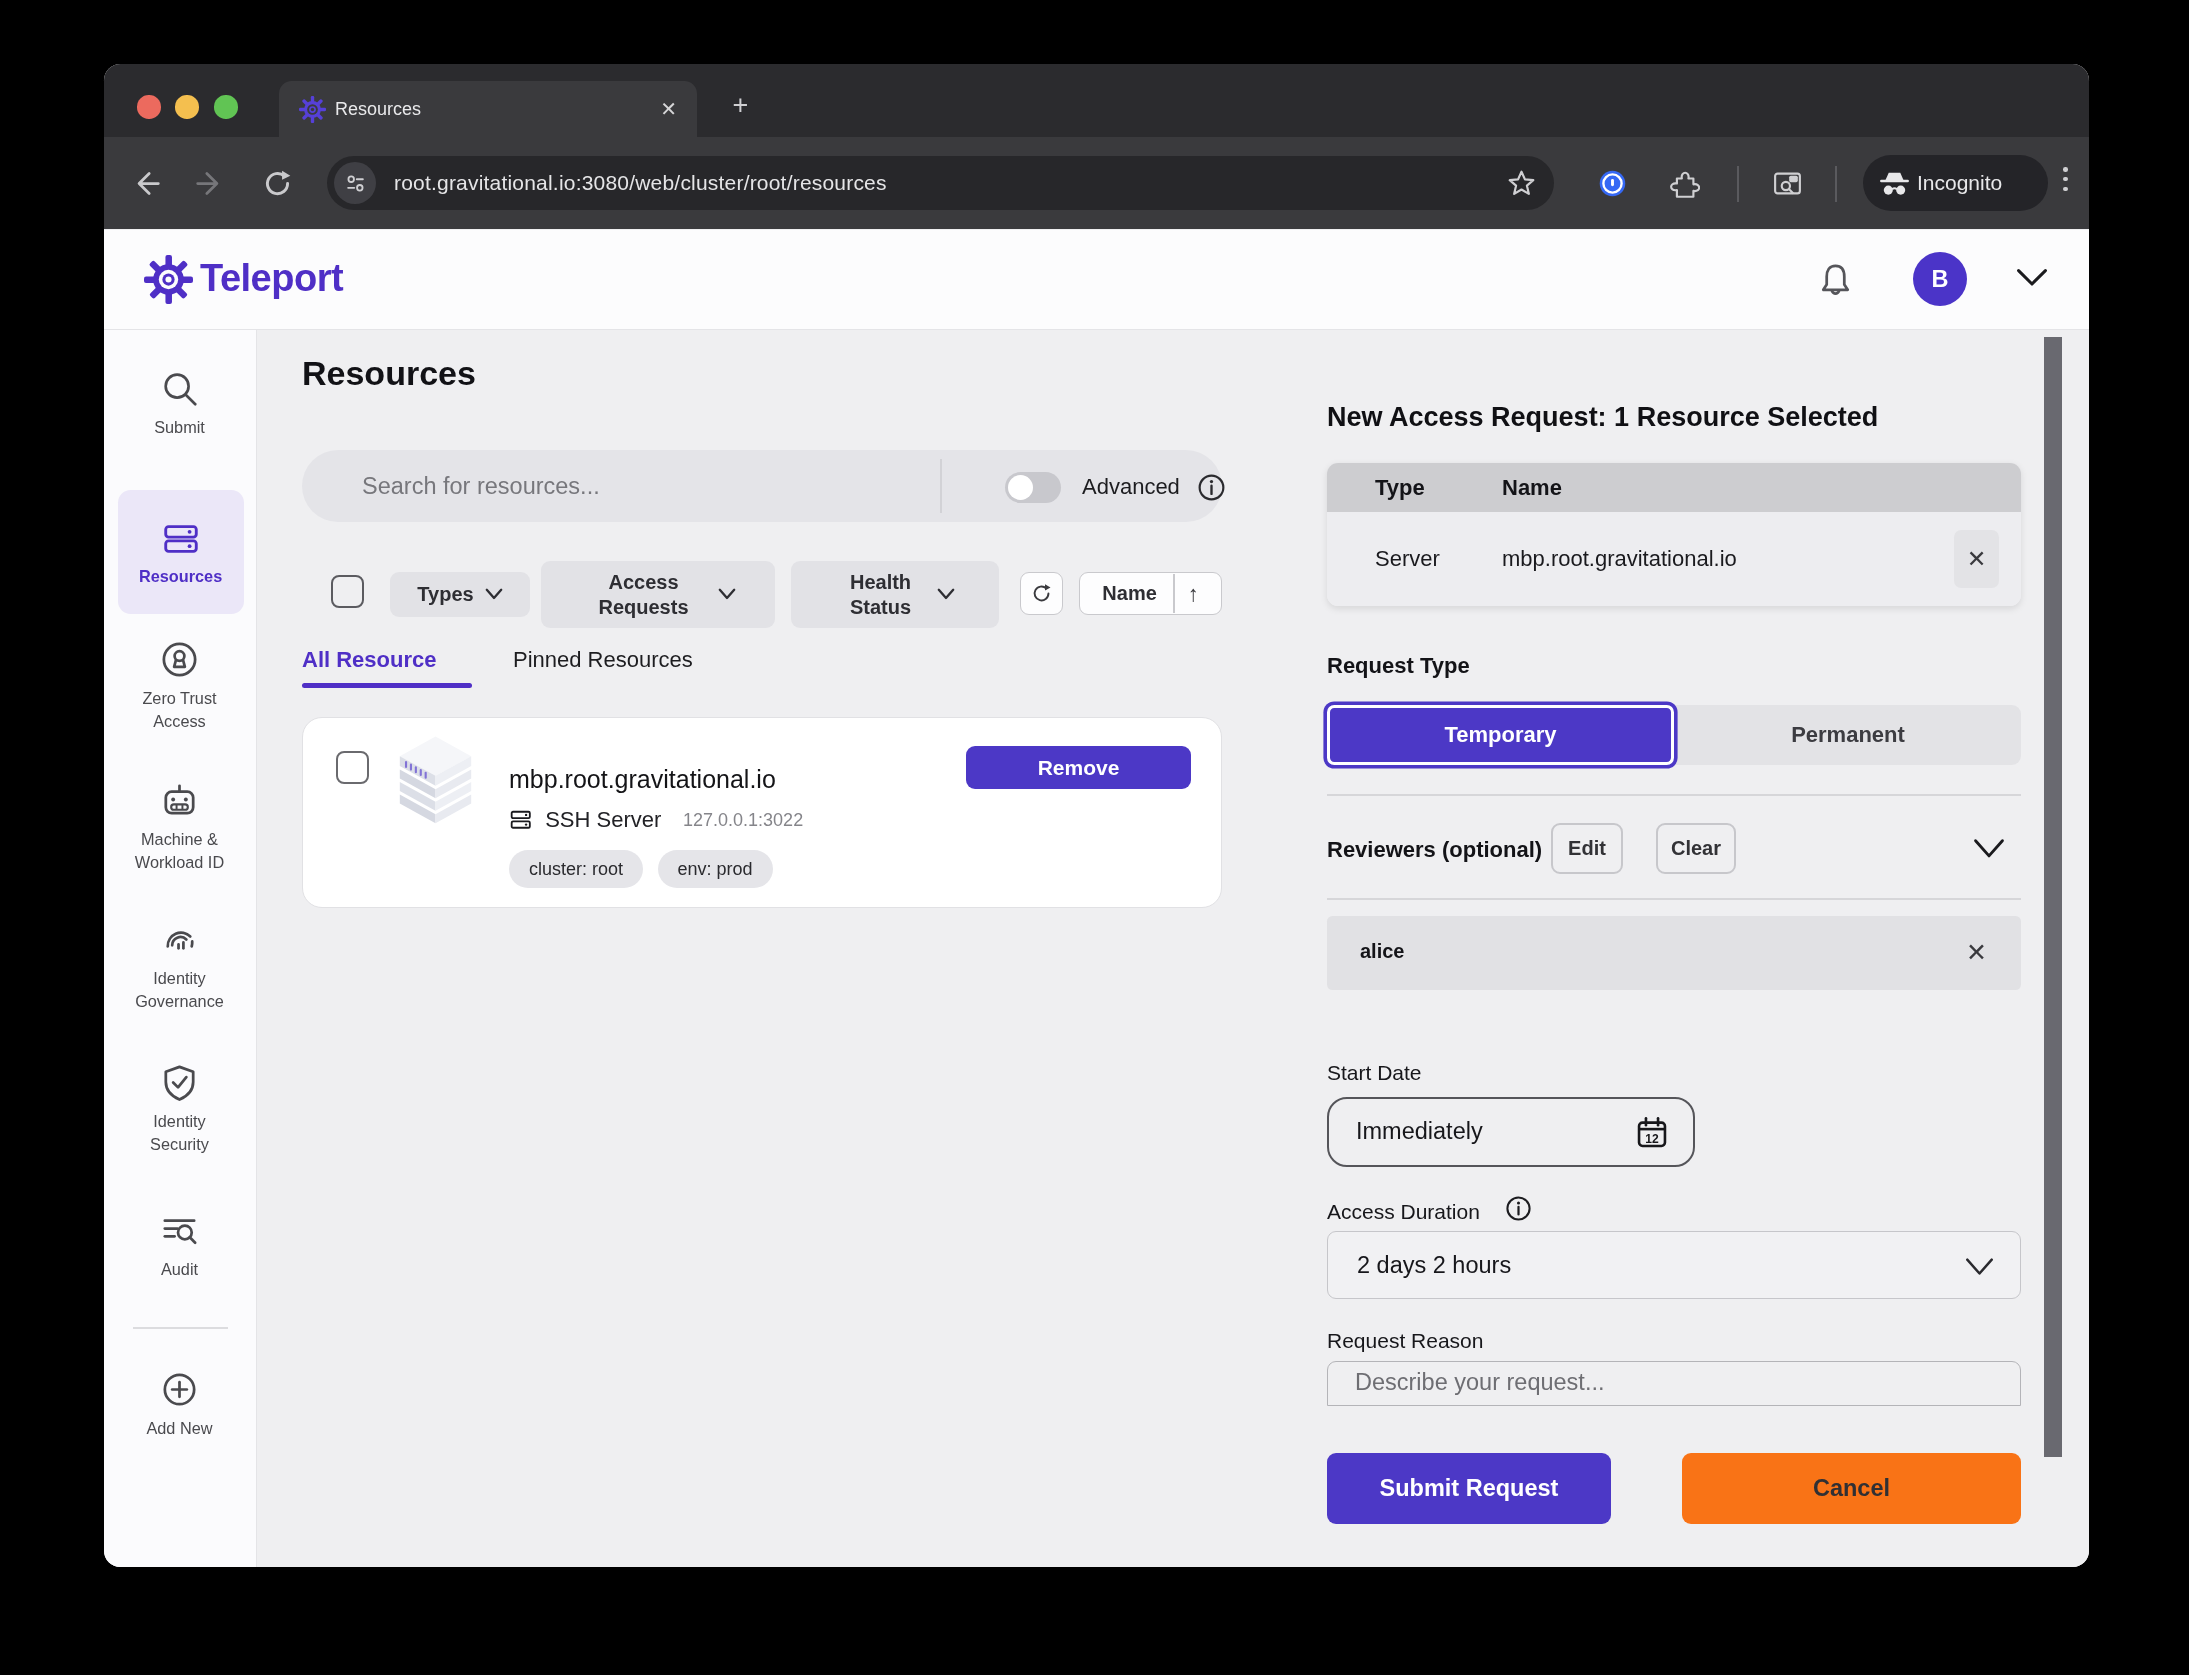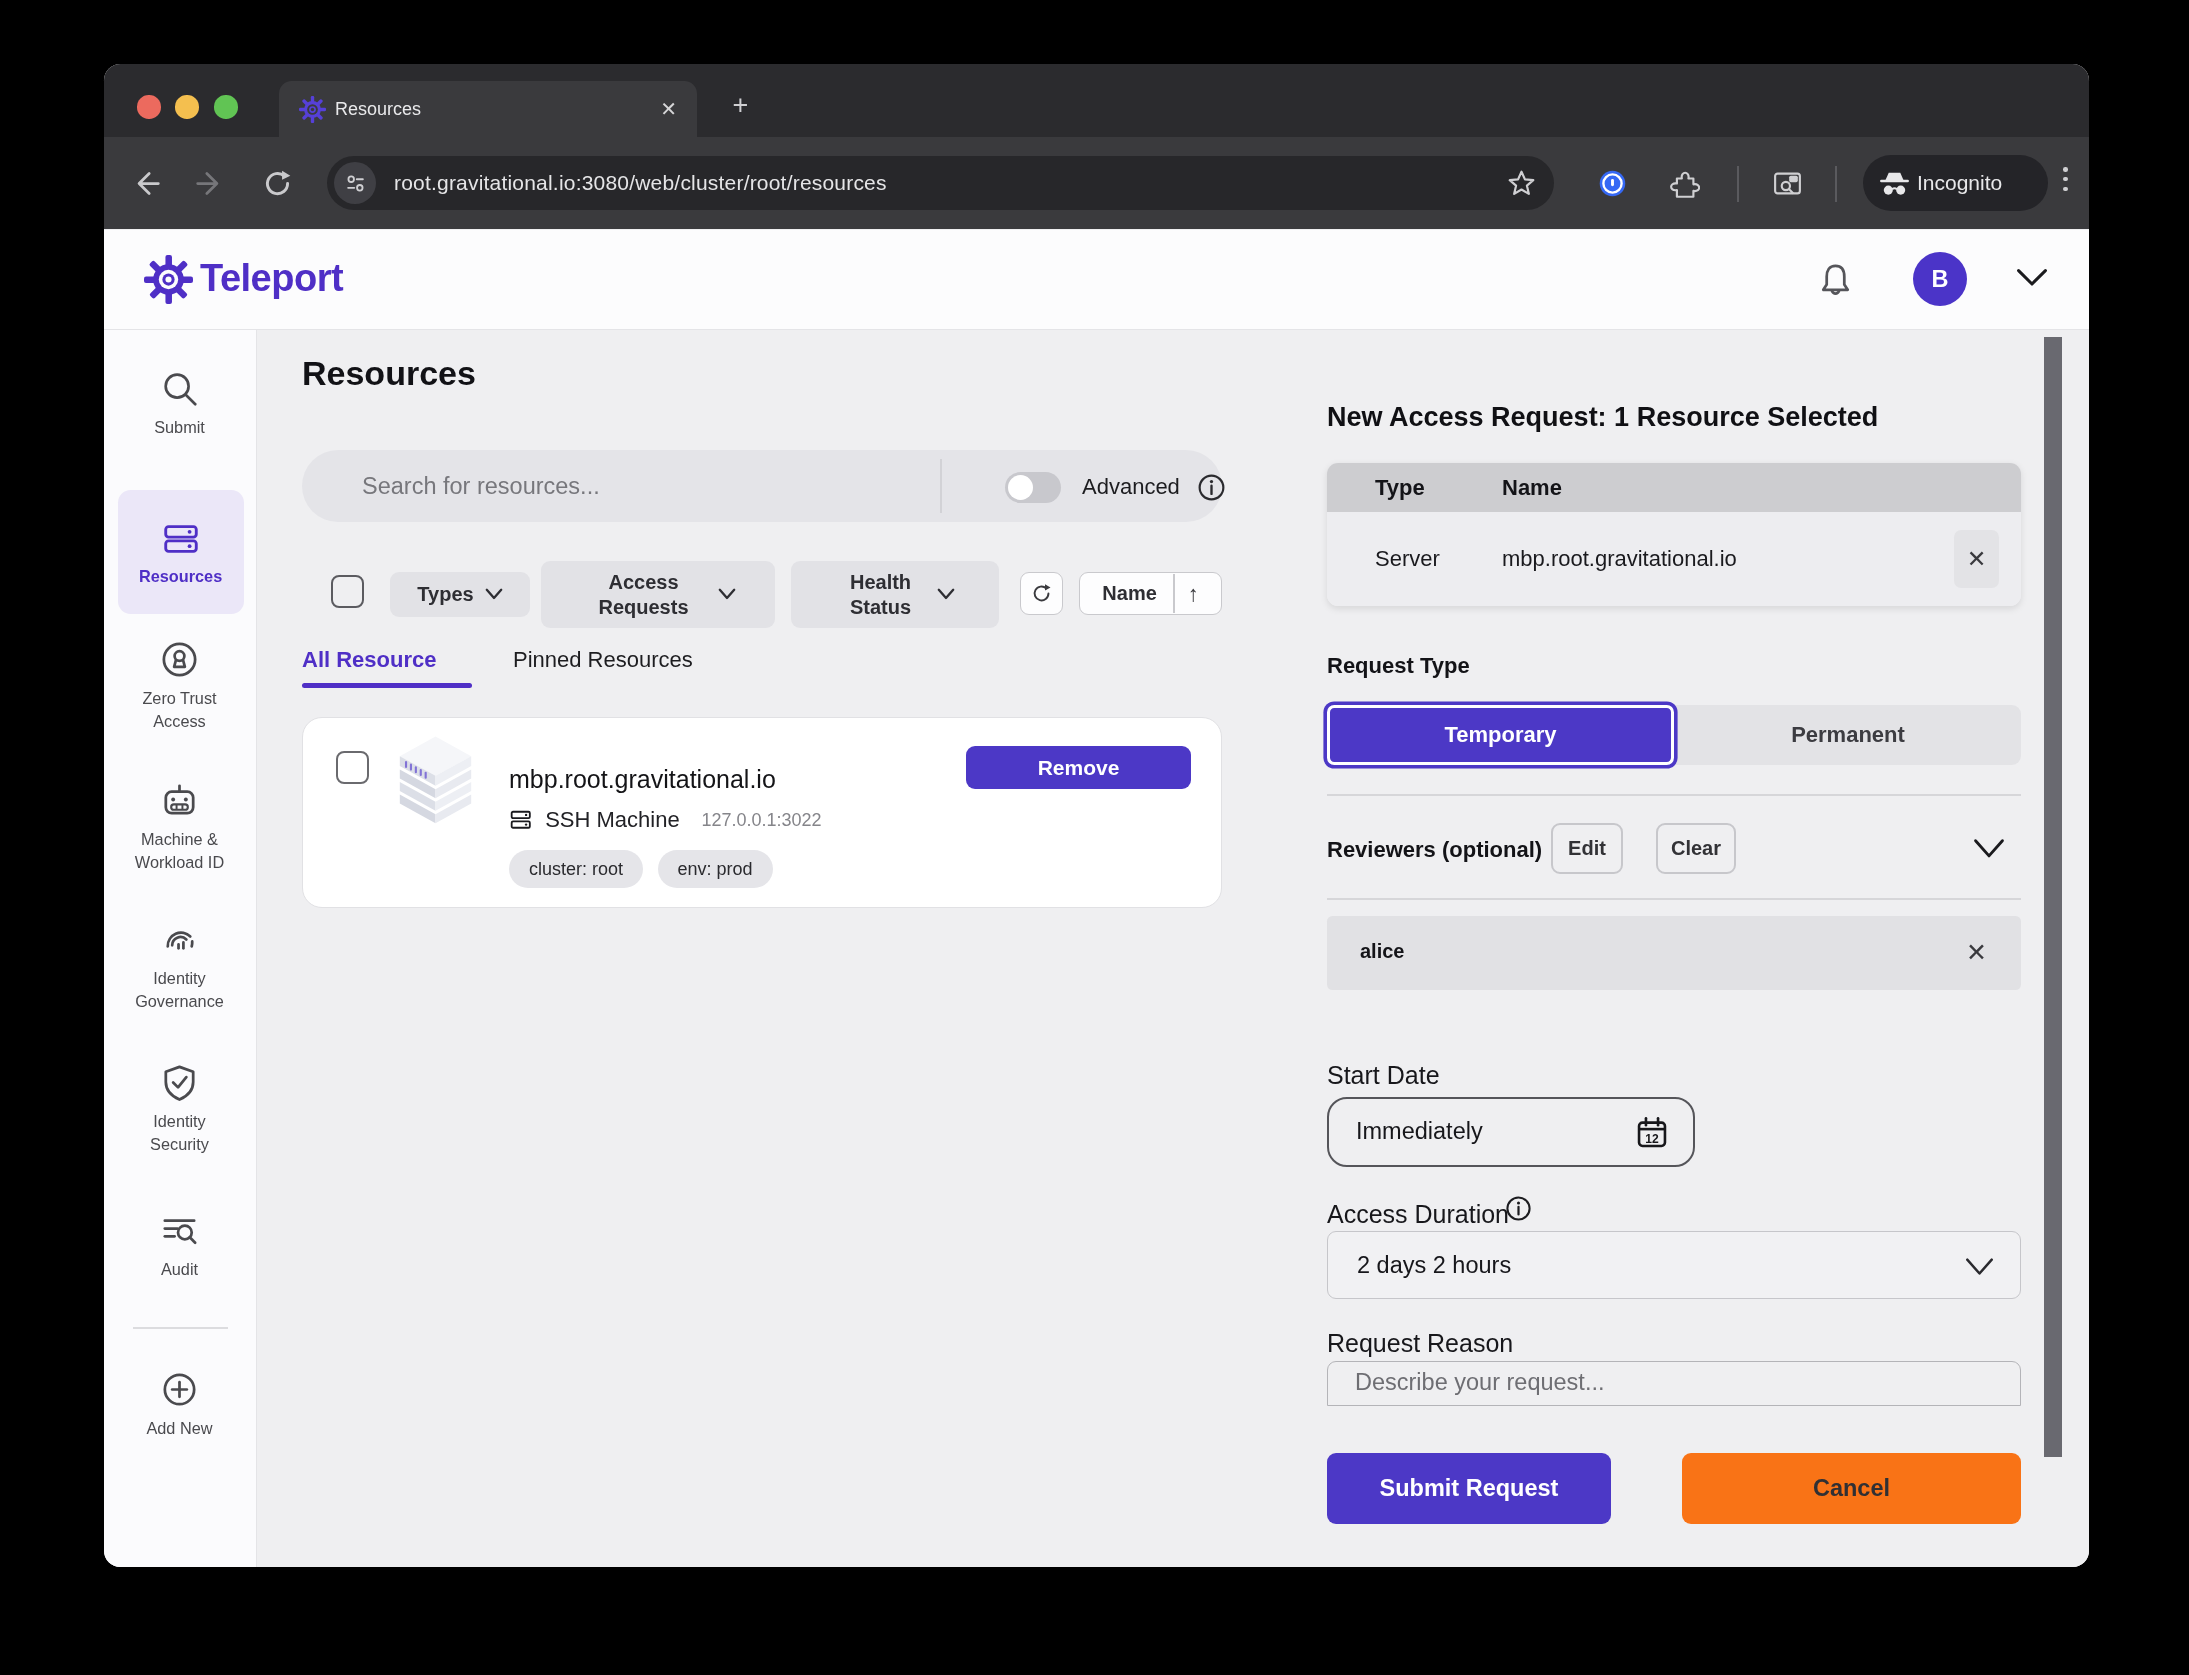--- a/index.html
+++ b/index.html
@@ -70,21 +70,21 @@
   .btn-gray { background:#f97316; border-radius:9px; color:#303034; font-weight:700; display:flex; align-items:center; justify-content:center; }
 
   
   .panel-title { position:absolute; left:1070px; top:72px; font-size:27px; font-weight:800; color:#101014; }
   .seltable { position:absolute; left:1070px; top:133px; width:694px; border-radius:11px; overflow:hidden; box-shadow:0 2.7px 7.2px rgba(0,0,0,.10); }
   .seltable .thead { height:49px; background:#cdcdd0; position:relative; }
   .seltable .trow { height:94px; background:#ededf0; position:relative; }
   .th { position:absolute; top:0; line-height:49px; font-size:22px; font-weight:700; color:#141418; }
   .td { position:absolute; top:0; line-height:94px; font-size:22px; color:#1a1a1e; }
   .row-x { position:absolute; right:22px; top:18px; width:45px; height:58px; border-radius:7.2px; background:#e3e3e6; font-size:23.5px; color:#3a3a3e; display:flex; align-items:center; justify-content:center; }
-  .lbl { position:absolute; font-size:25px; color:#17171b; }
+  .lbl { position:absolute; font-size:21px; color:#17171b; }
   .lbl-b { position:absolute; font-size:22px; font-weight:700; color:#131317; }
   .segment { position:absolute; left:1070px; top:375px; width:694px; height:60px; background:#e3e3e6; border-radius:9px; }
   .seg-sel { position:absolute; left:0; top:0; width:347px; height:60px; background:#4c38c6; border:3.6px solid #fff; box-shadow:0 0 0 3.6px #4c38c6; border-radius:7.2px; color:#fff; font-size:22px; font-weight:700; display:flex; align-items:center; justify-content:center; }
   .seg-un { position:absolute; right:0; top:0; width:346px; height:60px; color:#3c3c41; font-size:22px; font-weight:700; display:flex; align-items:center; justify-content:center;margin-left:46px; }
   .hdiv { position:absolute; left:1070px; width:694px; height:1.8px; background:#d6d6d9; }
   .mini-btn { position:absolute; top:493px; height:51px; border:2.7px solid #c7c7cb; border-radius:9px; background:transparent; font-size:20px; font-weight:700; color:#323236; display:flex; align-items:center; justify-content:center; font-family:inherit; }
   .alice-row { position:absolute; left:1070px; top:586px; width:694px; height:74px; background:#e1e1e4; border-radius:5.4px; }
   .alice-name { position:absolute; left:33px; top:23.5px; font-size:20px; font-weight:700; color:#141418; }
   .alice-x { position:absolute; right:34px; top:22px; font-size:25px; color:#3a3a3e; }
   .date-input { position:absolute; left:1070px; top:767px; width:368px; height:70px; border:2.7px solid #55555a; border-radius:20px; }
@@ -403,21 +403,21 @@
         <div class="card-name">mbp.root.gravitational.io</div>
         <div class="card-meta">
           <svg width="23.5" height="23.5" viewBox="0 0 44 44">
             <g fill="none" stroke="#1a1a1e" stroke-width="3.4">
               <rect x="5" y="7" width="34" height="12" rx="2.5"></rect>
               <rect x="5" y="25" width="34" height="12" rx="2.5"></rect>
             </g>
             <circle cx="32" cy="13" r="2.2" fill="#1a1a1e"></circle>
               <circle cx="32" cy="31" r="2.2" fill="#1a1a1e"></circle>
           </svg>
-          <span class="card-kind">SSH Machine</span>
+          <span class="card-kind">SSH Server</span>
           <span class="card-addr">127.0.0.1:3022</span>
         </div>
         <div class="tagrow">
           <div class="tag">cluster: root</div>
           <div class="tag">env: prod</div>
         </div>
         <div class="btn-primary abs" style="left:663px;top:28px;width:225px;height:43px;font-size:21px">Remove</div>
       </div>
 
       <div class="panel-title">New Access Request: 1 Resource Selected</div>

